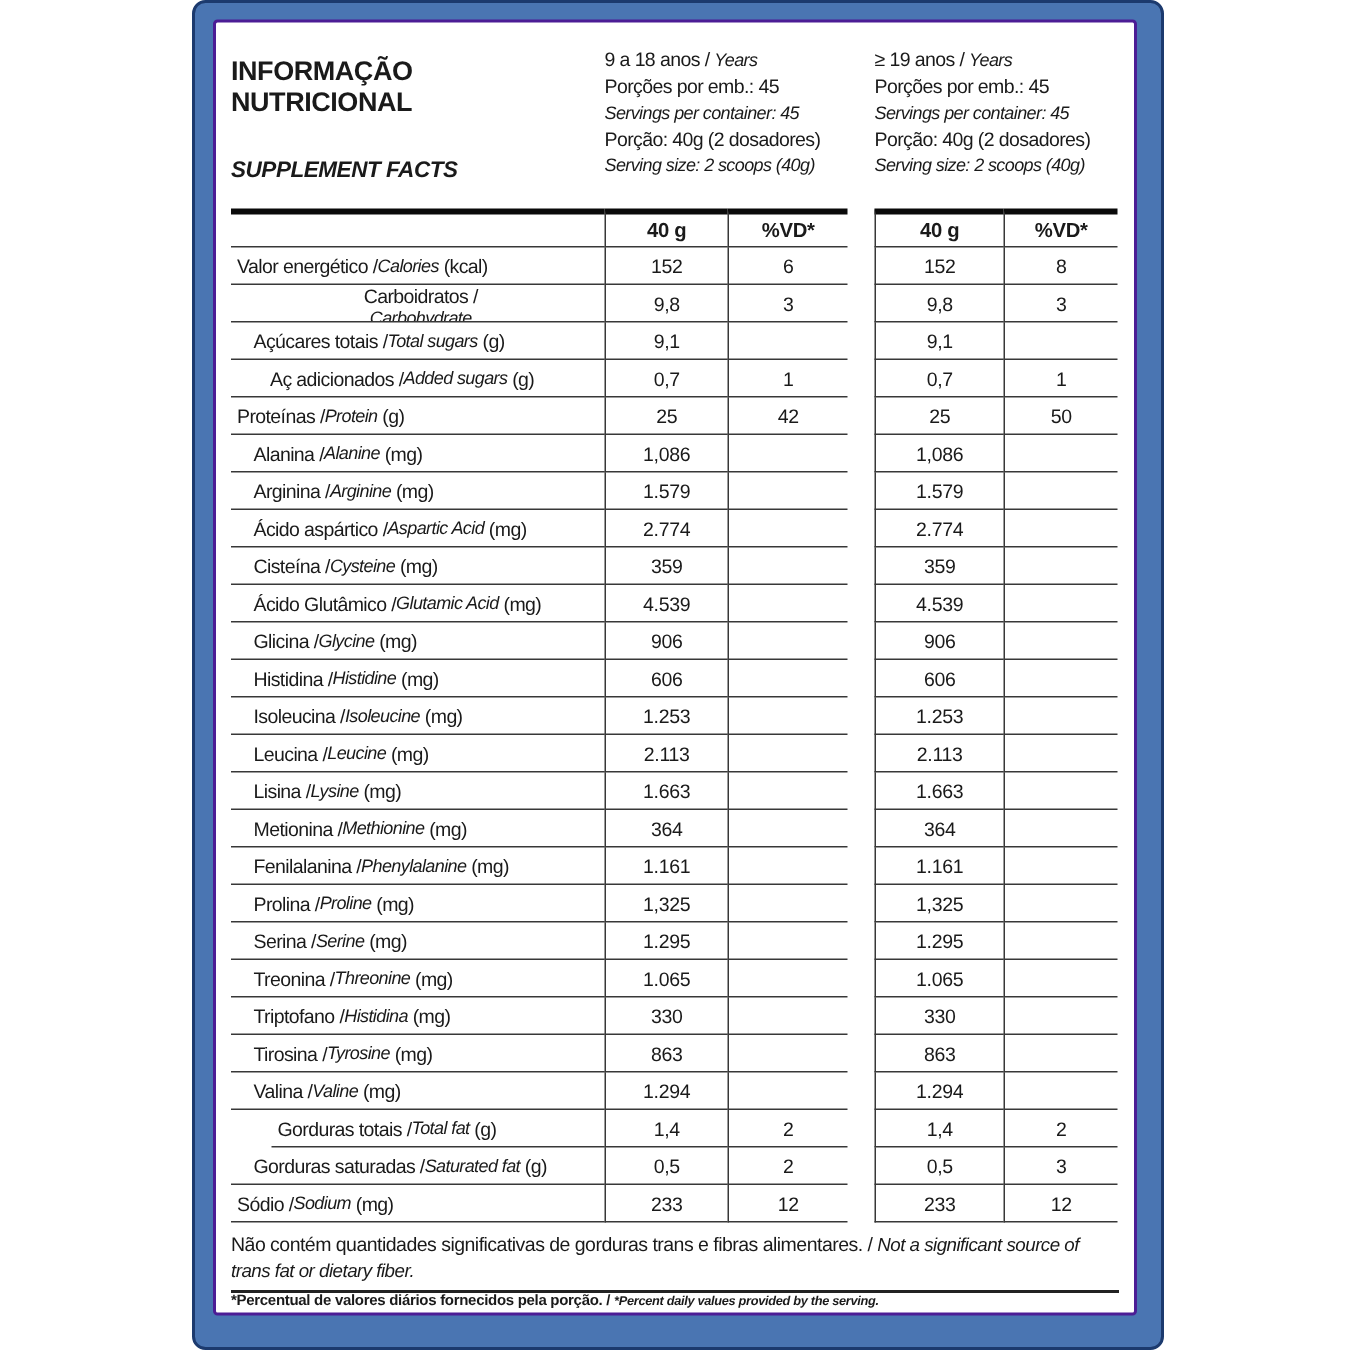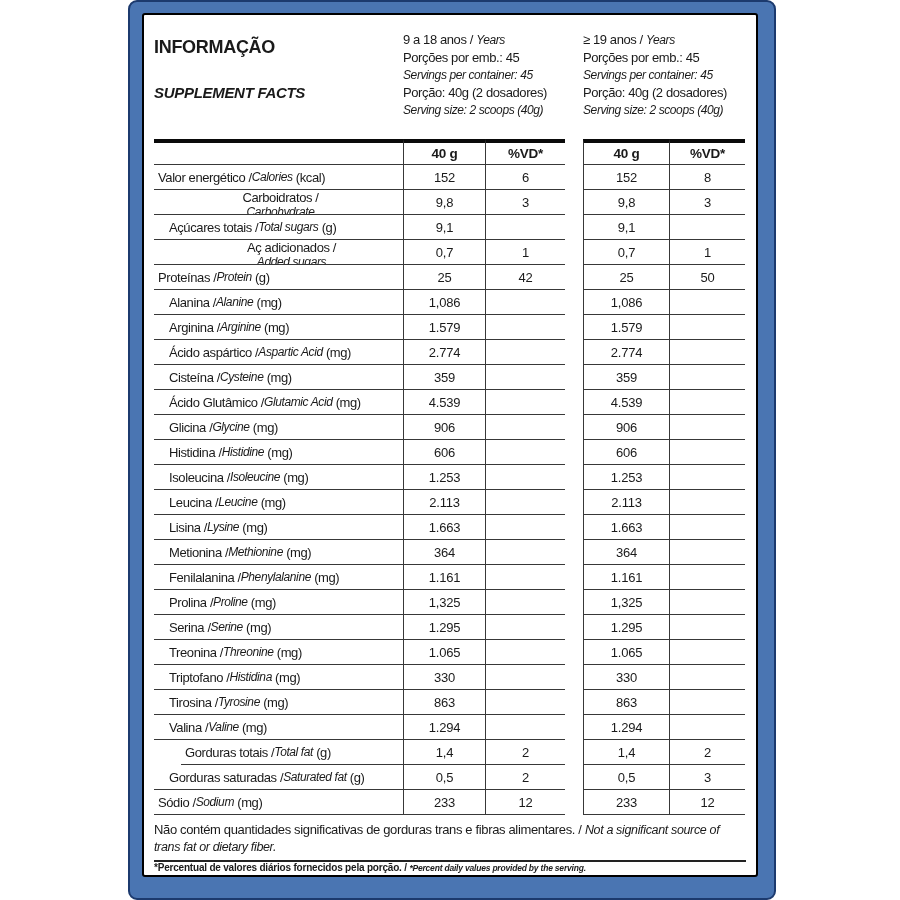--- a/index.html
+++ b/index.html
@@ -8,21 +8,21 @@
     font-family:"Liberation Sans", sans-serif;color:#1a1a1a;
     -webkit-font-smoothing:antialiased;
   }
   .frame{
     position:absolute;left:128px;top:0;width:648px;height:900px;
     background:#4a75b2;border:2px solid #1c3a6e;border-radius:9px;
     box-sizing:border-box;
   }
   .card{
     position:absolute;left:12px;top:11px;width:616px;height:864px;
-    background:#ffffff;border:2px solid #000000;border-radius:3px;
+    background:#ffffff;border:2px solid #4c1d95;border-radius:3px;
     box-sizing:border-box;overflow:hidden;
   }
   .content{padding:0 10px;}
   
   .head{display:flex;margin-top:16px;height:104px;align-items:flex-start;}
   .h-left{width:249px;box-sizing:border-box;padding-top:6px;}
   .h-title{font-size:18px;font-weight:bold;line-height:21px;letter-spacing:-0.3px;}
   .h-sub{margin-top:26px;font-size:15px;font-weight:bold;font-style:italic;letter-spacing:-0.3px;}
   .h-col{box-sizing:border-box;}
   .h-mid{width:180px;}
@@ -53,20 +53,21 @@
 <body>
 
 <div class="frame">
   <div class="card">
     <div class="content">
 
       <div class="head">
         <div class="h-left">
           <div class="h-title">
             <div>INFORMAÇÃO</div>
+            <div>NUTRICIONAL</div>
           </div>
           <div class="h-sub">SUPPLEMENT FACTS</div>
         </div>
 
         <div class="h-col h-mid">
           <div class="h-line">
             <span>9 a 18 anos /</span>
             <span class="it">Years</span>
           </div>
           <div class="h-line">Porções por emb.: 45</div>
@@ -127,21 +128,21 @@
                 <span class="en">Total sugars</span>
                 <span class="unit">&nbsp;(g)</span>
               </div>
     <div class="cell c-val bb bl c-a1">9,1</div>
     <div class="cell c-val bb bl c-v1"></div>
     <div class="cell gap"></div>
     <div class="cell c-val bb bl c-a2">9,1</div>
     <div class="cell c-val bb bl c-v2"></div>
   </div>
             <div class="t-row">
-    <div class="cell c-desc bb" style="padding-left: 26px; flex-direction: column;">
+    <div class="cell c-desc bb" style="padding-left: 26px;">
                 <span class="pt">Aç adicionados / </span>
                 <span class="en">Added sugars</span>
                 <span class="unit">&nbsp;(g)</span>
               </div>
     <div class="cell c-val bb bl c-a1">0,7</div>
     <div class="cell c-val bb bl c-v1">1</div>
     <div class="cell gap"></div>
     <div class="cell c-val bb bl c-a2">0,7</div>
     <div class="cell c-val bb bl c-v2">1</div>
   </div>

